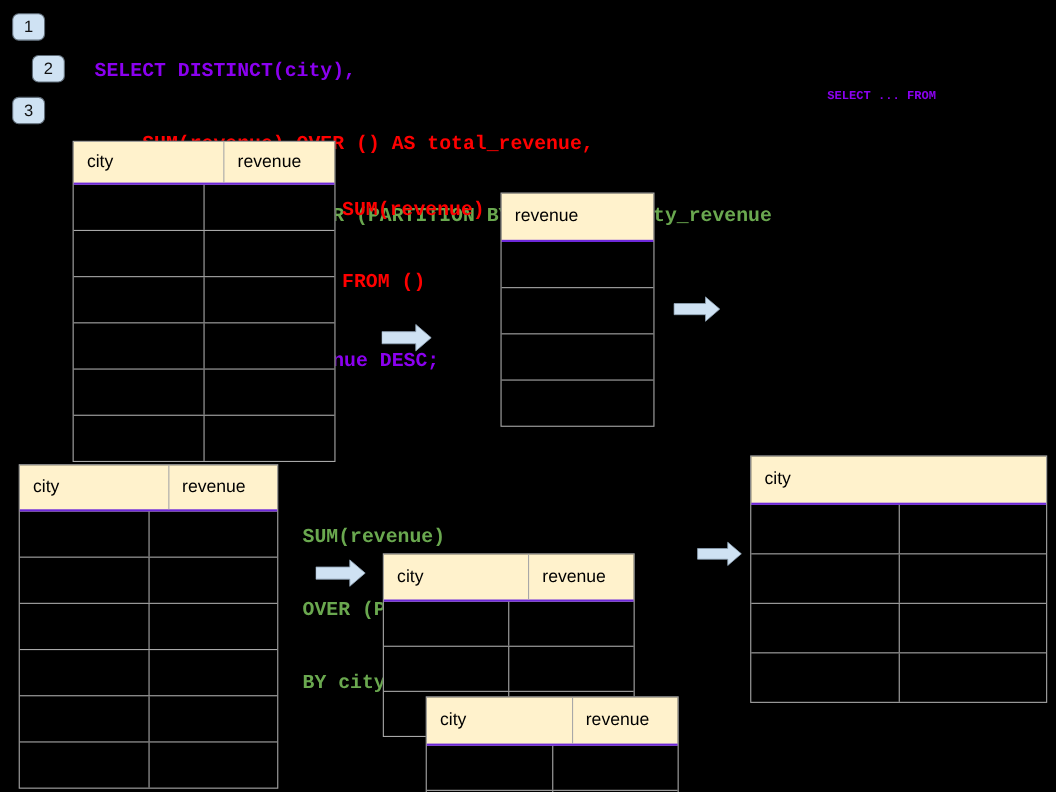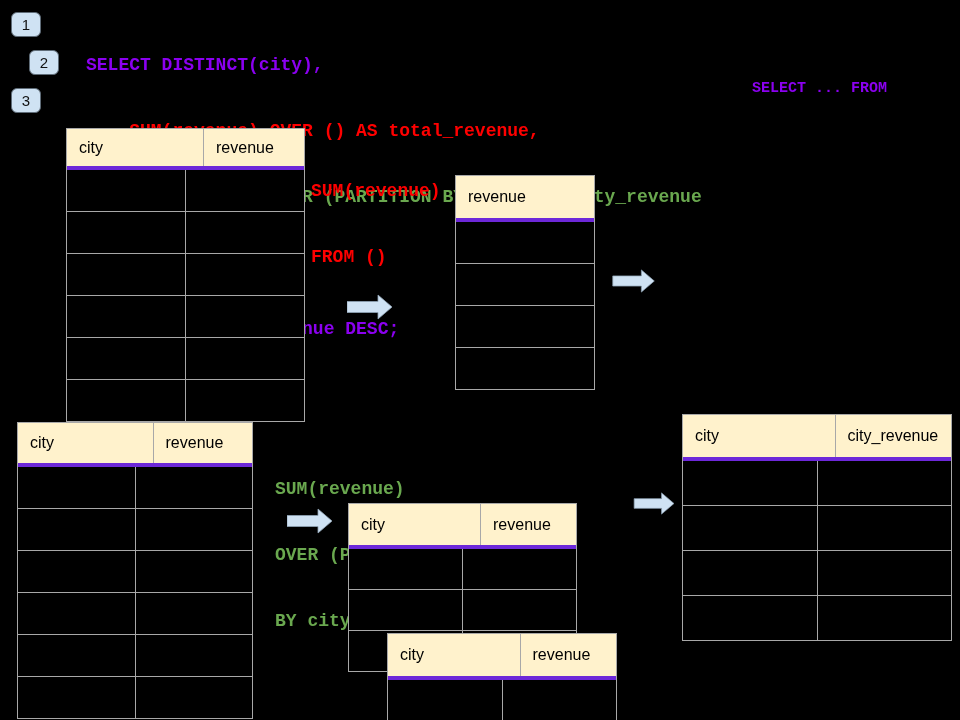--- a/index.html
+++ b/index.html
@@ -13,21 +13,21 @@
     font-family:"Liberation Mono","DejaVu Sans Mono",monospace;
     font-weight:bold;white-space:pre;
   }
   .purple{color:#8B00F0;}
   .red{color:#FF0000;}
   .green{color:#6AA84F;}
 
   
   #sql-block{left:86px;top:10px;font-size:18px;line-height:22px;}
   
-  #from-snippet{left:752px;top:31px;font-size:15px;line-height:23px;}
+  #from-snippet{left:752px;top:31px;font-size:11px;line-height:23px;}
   
   #anno-total{left:311px;top:136px;font-size:18px;line-height:22px;}
   #anno-partition{left:275px;top:434px;font-size:18px;line-height:22px;}
 
   
   .badge{
     position:absolute;width:30px;height:25px;
     background:#CFE2F3;border:1.5px solid #5F6C78;border-radius:6px;
     box-sizing:border-box;
     display:flex;align-items:center;justify-content:center;
@@ -37,21 +37,21 @@
   #badge-2{left:29px;top:50px;}
   #badge-3{left:11px;top:88px;}
 
   
   .tbl{
     position:absolute;background:#000;
     border:1px solid #A8A8A8;box-sizing:border-box;
   }
   .tbl .hdr{
     display:flex;background:#FFF2CC;height:var(--hh);
-    border-bottom:4px solid #6d28d9;
+    border-bottom:2px solid #6d28d9;
     gap:36px;
   }
   .tbl .row{
     display:flex;height:var(--rh);
     border-bottom:1px solid #A8A8A8;
   }
   .tbl .row:last-child{border-bottom:none;}
   .tbl .cell{flex:1;box-sizing:border-box;}
   .tbl .cell + .cell{border-left:1px solid #A8A8A8;}
   .tbl .hdr .cell{
@@ -208,21 +208,20 @@
       <div class="cell"></div>
     </div>
     <div class="row">
       <div class="cell"></div>
       <div class="cell"></div>
     </div>
   </div>
 <div class="tbl" id="tbl-city-revenue-result">
     <div class="hdr">
       <div class="cell">city</div>
-      <div class="cell">city_revenue</div>
     </div>
     <div class="row">
       <div class="cell"></div>
       <div class="cell"></div>
     </div>
     <div class="row">
       <div class="cell"></div>
       <div class="cell"></div>
     </div>
     <div class="row">

